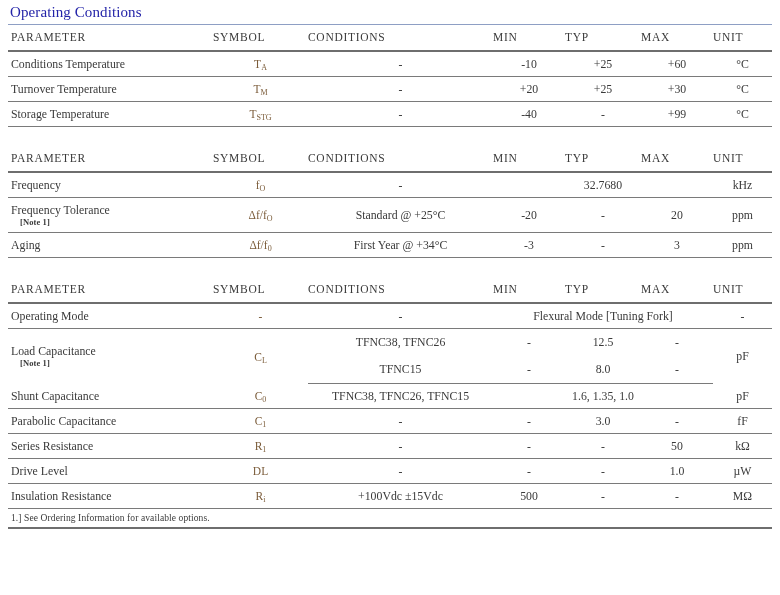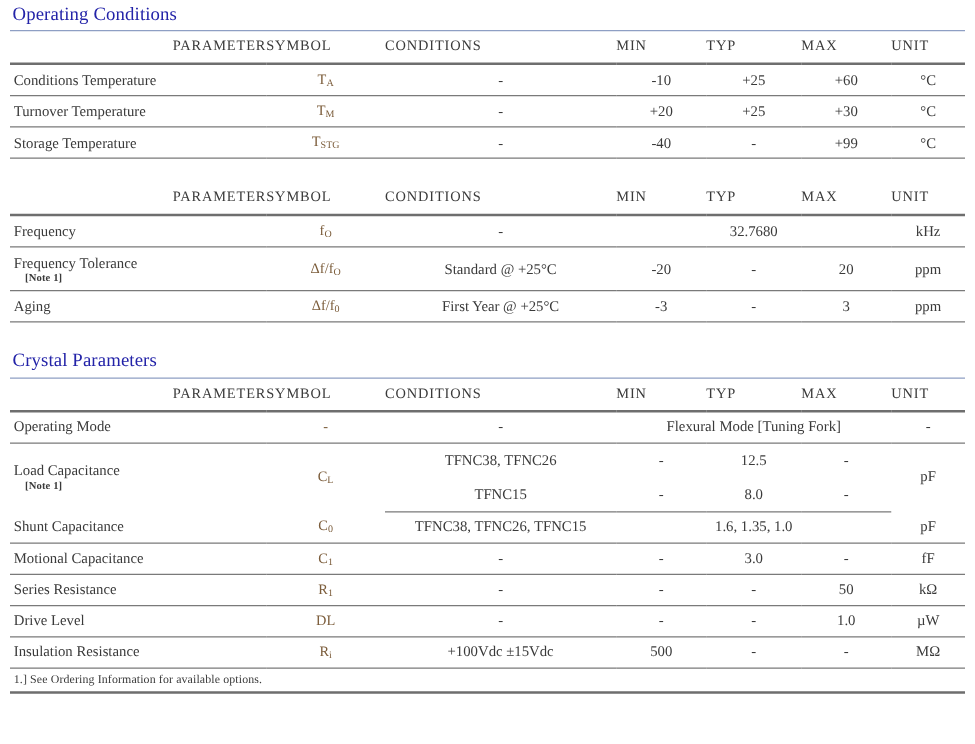--- a/index.html
+++ b/index.html
@@ -60,21 +60,21 @@
 
   
   tr.hdr td {
     font-size: 11.5px;
     color: #3a3a3a;
     letter-spacing: 0.7px;
     height: 24px;
     border-bottom: 2px solid #6e6e6e;
     padding-bottom: 1px;
   }
-  tr.hdr td.l { text-align: right; padding-left: 3px; }
+  tr.hdr td.l { text-align: left; padding-left: 3px; }
   tr.hdr td.c { }
 
   
   tr.row td {
     height: 24px;
     border-bottom: 1px solid #7a7a7a;
     color: #3a3a3a;
     font-size: 11.8px;
   }
   tr.row td.param {
@@ -221,34 +221,33 @@
           <td class="ctr">-20</td>
           <td class="ctr">-</td>
           <td class="ctr">20</td>
           <td class="ctr">ppm</td>
         </tr>
 
 
         <tr class="row">
           <td class="param">Aging</td>
           <td class="sym"><span>Δf/f</span><sub>0</sub></td>
-          <td class="ctr">First Year @ +25°C</td>
+          <td class="ctr">First Year @ +34°C</td>
           <td class="ctr">-3</td>
           <td class="ctr">-</td>
           <td class="ctr">3</td>
           <td class="ctr">ppm</td>
         </tr>
       </tbody>
     </table>
   </div>
 
   <div class="spacer-sm"></div>
 
   <div class="section-block">
-    <div class="section-title">Crystal Parameters</div>
 
     <table class="spec">
       <colgroup>
         <col class="c-param">
           <col class="c-symbol">
           <col class="c-cond">
         <col class="c-min">
           <col class="c-typ">
           <col class="c-max">
           <col class="c-unit">
@@ -290,21 +289,21 @@
 
         <tr class="row">
           <td class="param">Shunt Capacitance</td>
           <td class="sym"><span>C</span><sub>0</sub></td>
           <td class="ctr">TFNC38, TFNC26, TFNC15</td>
           <td class="ctr" colspan="3">1.6, 1.35, 1.0</td>
           <td class="ctr">pF</td>
         </tr>
 
         <tr class="row">
-          <td class="param">Motional Capacitance</td>
+          <td class="param">Parabolic Capacitance</td>
           <td class="sym"><span>C</span><sub>1</sub></td>
           <td class="ctr">-</td>
           <td class="ctr">-</td>
           <td class="ctr">3.0</td>
           <td class="ctr">-</td>
           <td class="ctr">fF</td>
         </tr>
 
         <tr class="row">
           <td class="param">Series Resistance</td>

